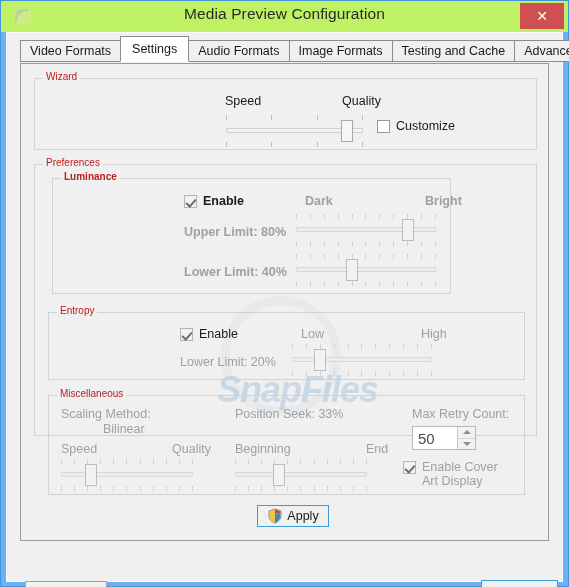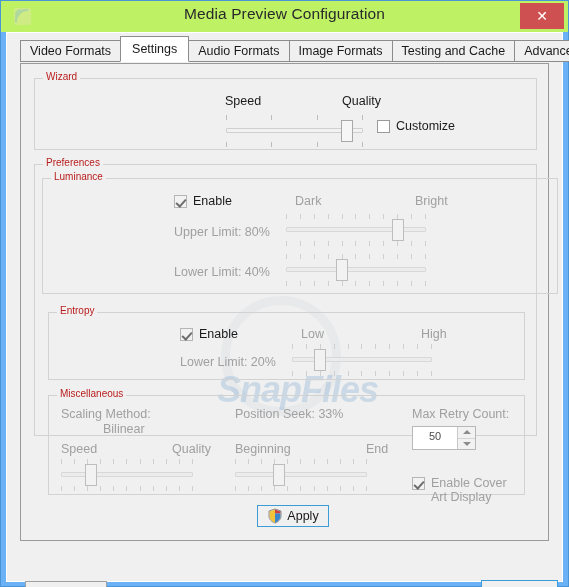--- a/index.html
+++ b/index.html
@@ -161,21 +161,21 @@
   .cb.dim .cblabel { color: #a0a0a0; }
 
   
   .spin {
     position: absolute;
     width: 64px; height: 24px;
     background: #ffffff;
     border: 1px solid #b8b8b8;
     display: flex;
   }
-  .spin .val { flex: 1; font-size: 11px; color: #4d4d4d; padding: 3px 0 0 16px; }
+  .spin .val { flex: 1; font-size: 15px; color: #4d4d4d; padding: 3px 0 0 5px; }
   .spin .arrows { width: 18px; border-left: 1px solid #c8c8c8; display: flex; flex-direction: column; }
   .spin .arrows > div {
     flex: 1; background: #f2f2f2;
     display: flex; align-items: center; justify-content: center;
   }
   .spin .arrows > div:first-child { border-bottom: 1px solid #d5d5d5; }
   .ar { width: 0; height: 0; border-left: 4px solid transparent; border-right: 4px solid transparent; }
   .ar.up { border-bottom: 4px solid #8c8c8c; }
   .ar.dn { border-top: 4px solid #8c8c8c; }
 
@@ -289,21 +289,21 @@
 
         <div class="cb" style="left:342px; top:40px;">
           <div class="box"></div>
           <div class="cblabel">Customize</div>
         </div>
       </div>
 
       <div class="group" style="left:13px; top:100px; width:503px; height:272px;">
         <div class="glabel">Preferences</div>
 
-        <div class="group" style="left:7px; top:13px; width:516px; height:116px;">
+        <div class="group" style="left:17px; top:13px; width:399px; height:116px;font-weight:bold;">
           <div class="glabel">Luminance</div>
 
           <div class="cb dim dimbox" style="left:131px; top:15px;">
             <div class="box checked"></div>
             <div class="cblabel" style="color:#1a1a1a;">Enable</div>
           </div>
 
           <div class="txt dim" style="left:252px; top:15px;">Dark</div>
           <div class="txt dim" style="left:372px; top:15px;">Bright</div>
 
@@ -494,21 +494,21 @@
             <div class="arrows">
               <div>
                   <span class="ar up"></span>
                 </div>
               <div>
                   <span class="ar dn"></span>
                 </div>
             </div>
           </div>
 
-          <div class="cb dim dimbox" style="left:363px; top:64px; width:105px;margin-top:16px;">
+          <div class="cb dim dimbox" style="left:354px; top:64px; width:105px;">
             <div class="box checked"></div>
             <div class="cblabel" style="white-space:normal; line-height:14px;">Enable Cover Art Display</div>
           </div>
         </div>
       </div>
 
       <div class="apply-btn" style="left:236px; top:441px;">
         <svg width="16" height="16" viewBox="0 0 16 16">
           <path d="M8 1 L14 3 V8 C14 11.5 11 14 8 15 C5 14 2 11.5 2 8 V3 Z" fill="#d8d8d8" stroke="#777" stroke-width="0.8"></path>
           <path d="M8 1.6 L8 14.6 C5.4 13.7 2.7 11.3 2.7 8.2 V3.4 Z" fill="#f2c43c"></path>

